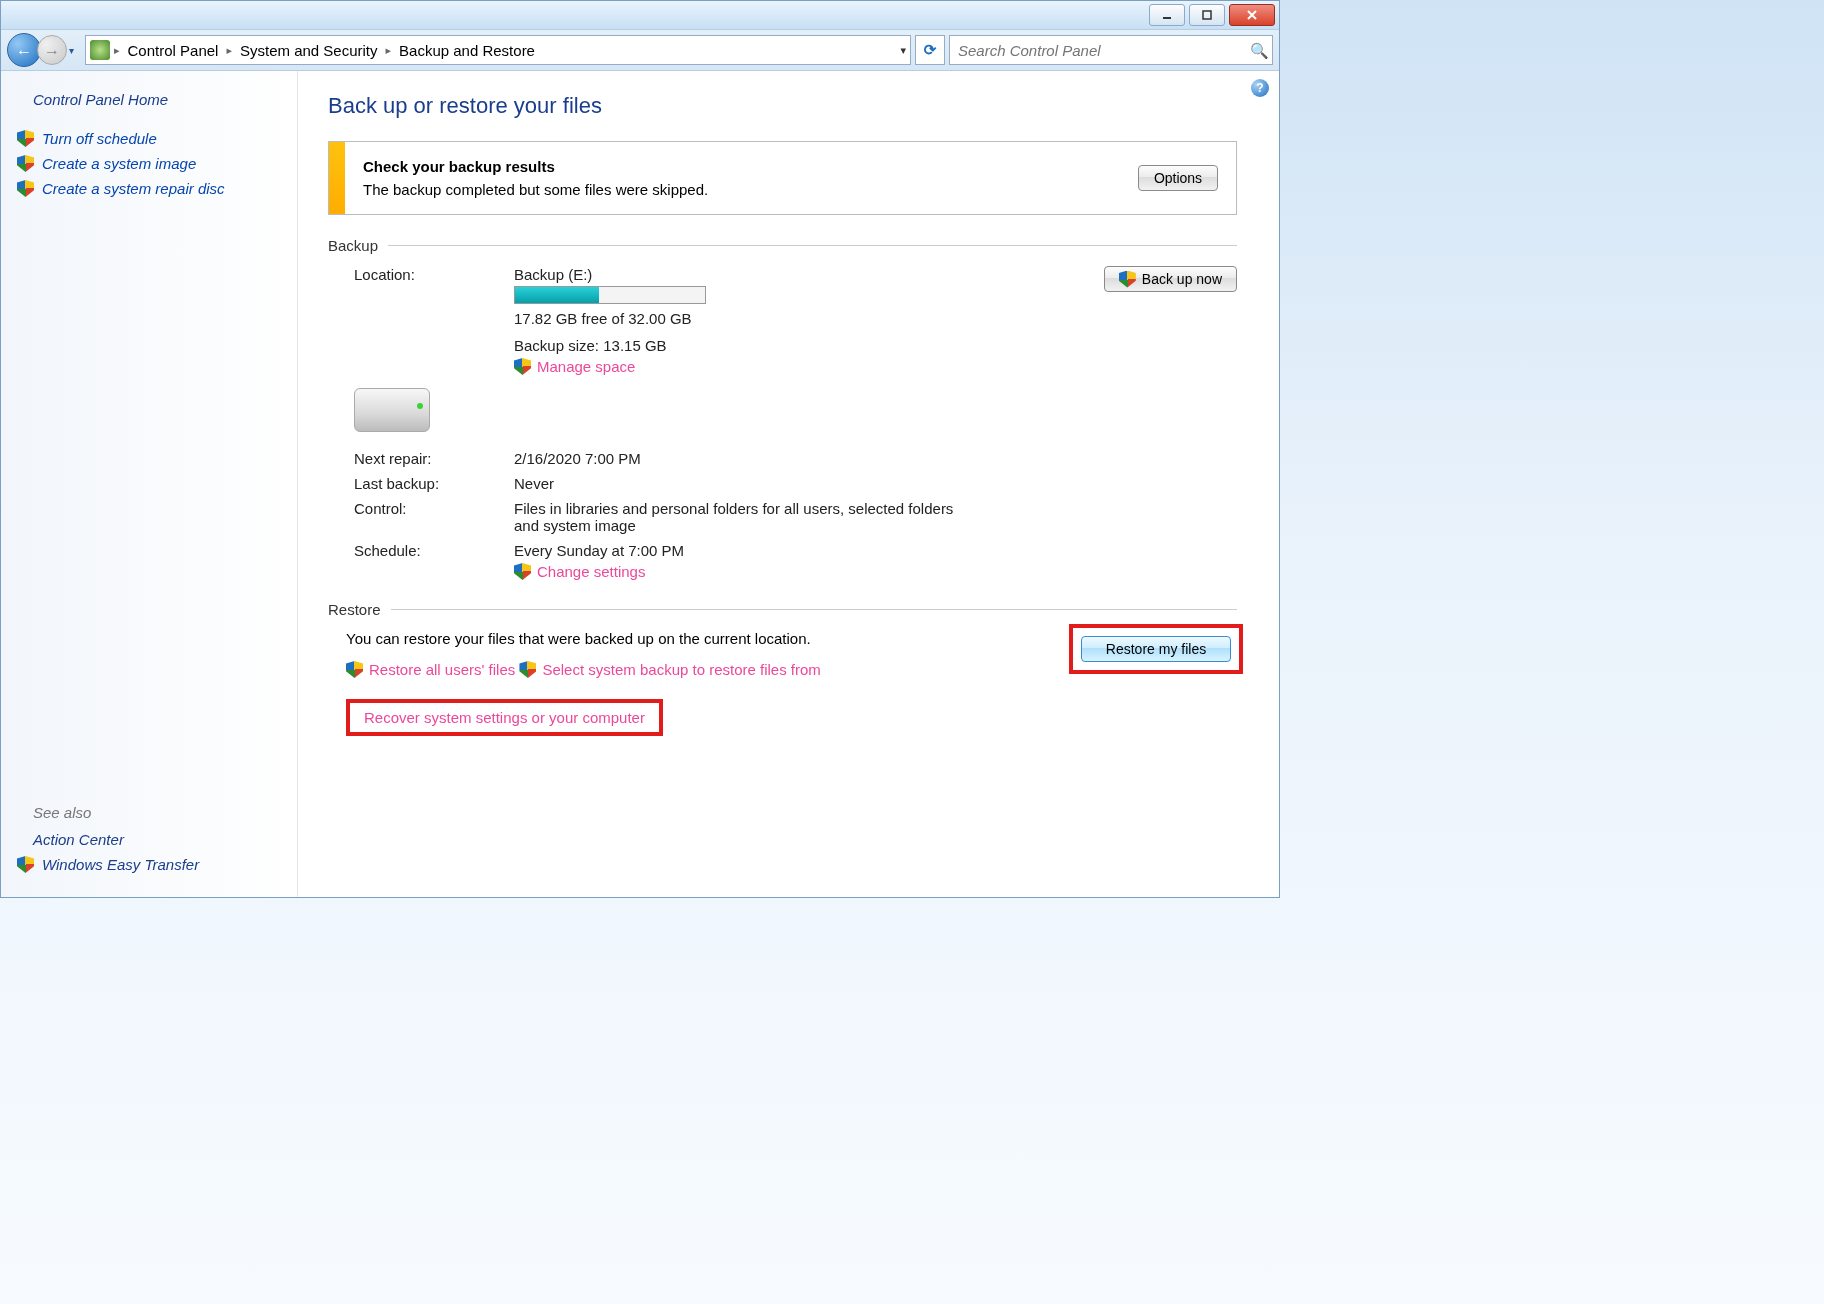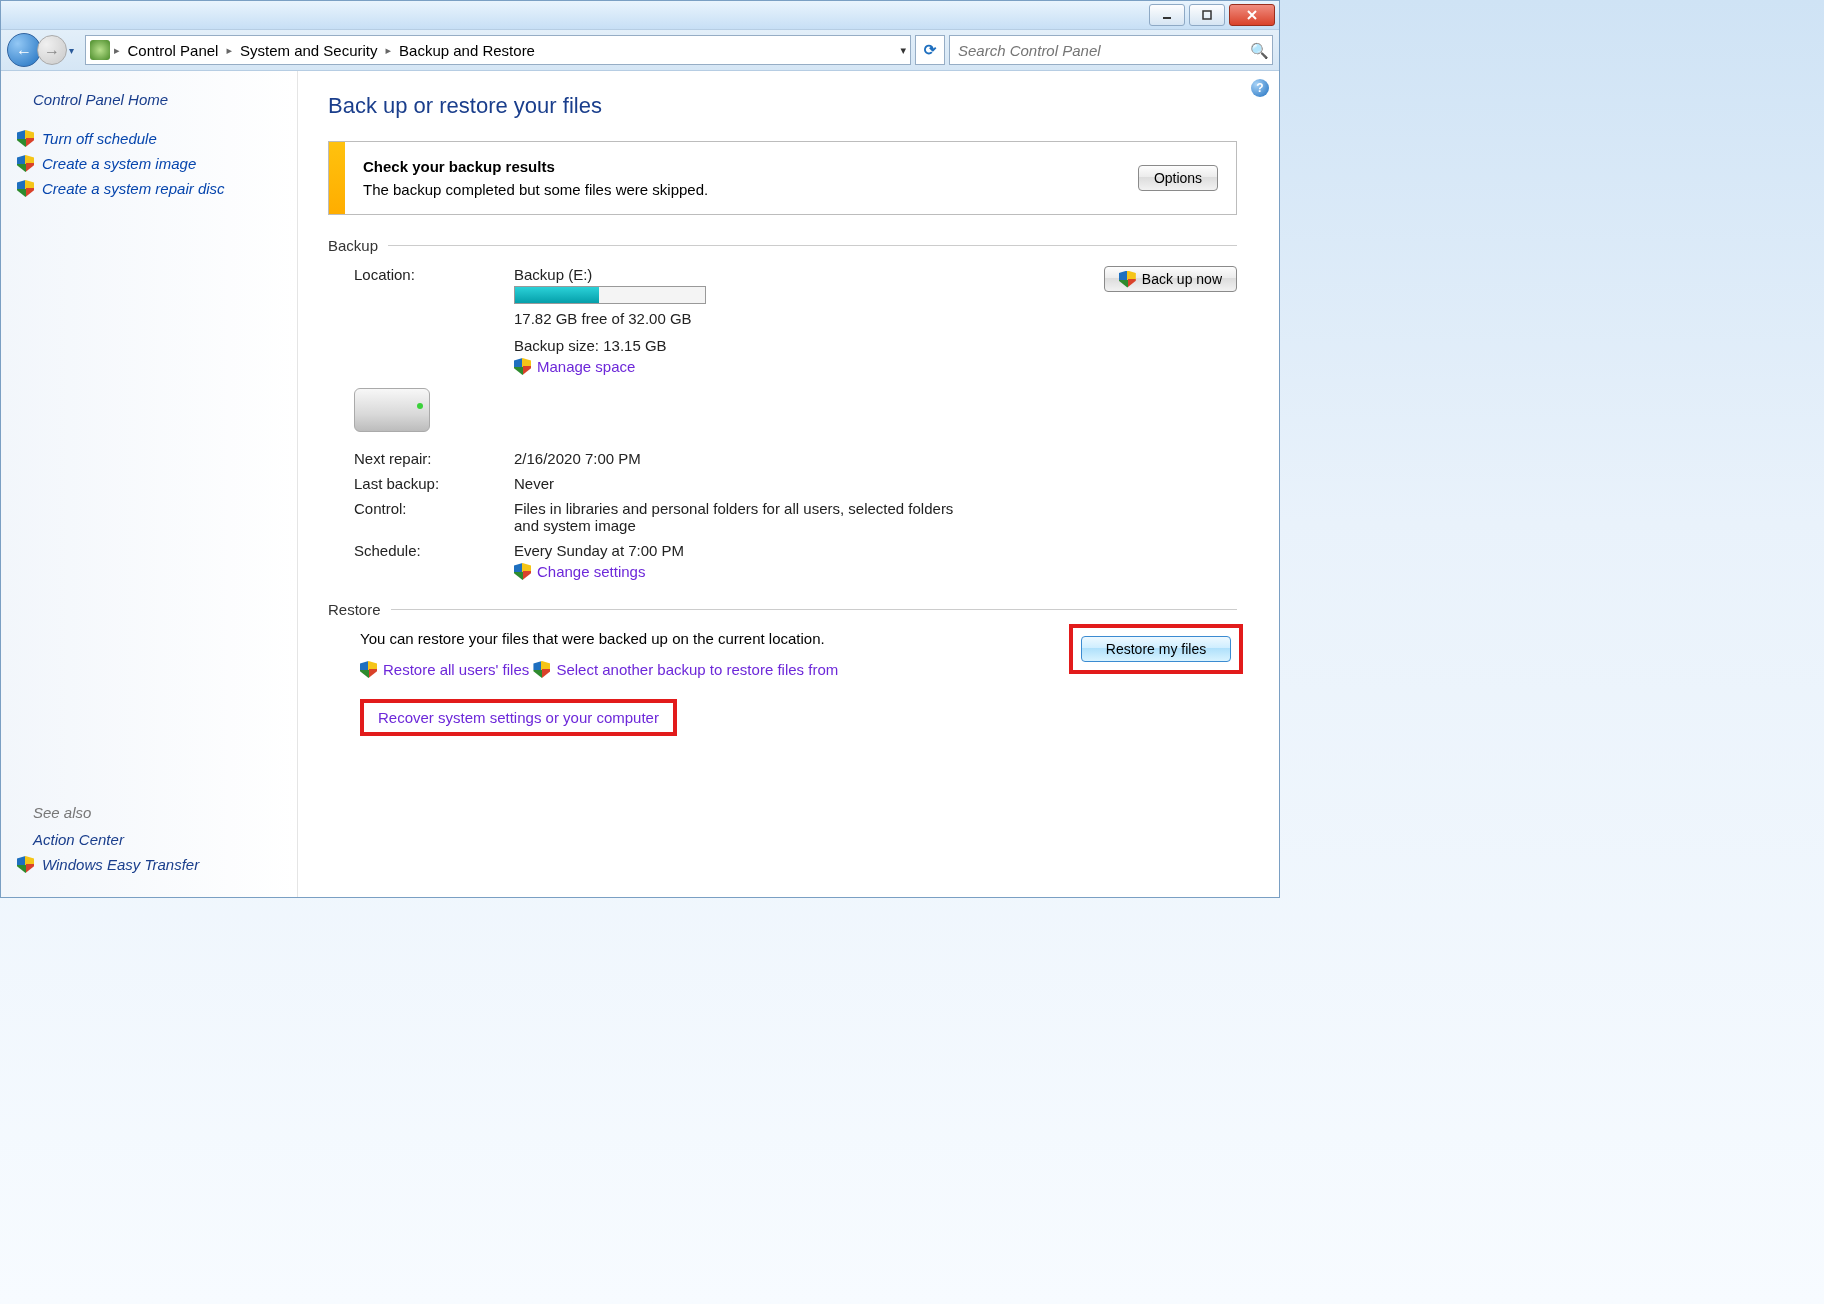--- a/index.html
+++ b/index.html
@@ -43,23 +43,23 @@
 .btn7.primary{border-color:#3b8bd1;background:linear-gradient(to bottom,#eef9ff 0%,#cfeeff 45%,#aee0fb 46%,#d9f3ff 100%);}
 .section-h{display:flex;align-items:center;gap:10px;margin:6px 0 12px 0;color:#333;}
 .section-h hr{flex:1;border:none;border-top:1px solid #ccc;margin:0;}
 .kv{display:grid;grid-template-columns:150px 1fr 200px;column-gap:10px;row-gap:4px;align-items:start;margin-left:26px;margin-bottom:18px;}
 .kv .k{color:#222;}
 .kv .v{color:#222;}
 .progressbar{width:190px;height:16px;border:1px solid #999;background:#f4f4f4;position:relative;margin:3px 0 6px 0;}
 .progressbar .fill{height:100%;background:linear-gradient(to bottom,#2bd1d8,#059faa);}
 .drive{width:74px;height:42px;background:linear-gradient(to bottom,#f7f7f7 0%,#d9d9d9 60%,#bcbcbc 100%);border:1px solid #aaa;border-radius:6px;position:relative;margin-top:6px;}
 .drive:before{content:"";position:absolute;right:6px;top:14px;width:6px;height:6px;background:#3bd13b;border-radius:50%;}
-.link{color:#6d28d9;cursor:pointer;}
+.link{color:#ec4899;cursor:pointer;}
 .iconlink{display:inline-flex;align-items:center;gap:6px;}
-.restore-row{display:flex;align-items:flex-start;margin-left:32px;gap:34px;}
+.restore-row{display:flex;align-items:flex-start;margin-left:18px;gap:34px;}
 .restore-left{flex:1;}
 .restore-left p{margin:0 0 8px 0;}
 .hl-red{outline:4px solid #e21b1b;outline-offset:2px;}
 .hl-red-box{border:4px solid #e21b1b;padding:6px 14px;display:inline-block;}
 .bc-dd{margin-left:auto;display:flex;align-items:center;gap:6px;color:#333;font-size:11px;}
 </style>
 </head>
 <body>
 
 <div class="window">
@@ -205,21 +205,21 @@
 
       <div class="restore-row">
         <div class="restore-left">
           <p>You can restore your files that were backed up on the current location.</p>
           <div class="iconlink">
               <span class="shield"></span>
               <span class="link">Restore all users' files</span>
             </div>
           <div class="iconlink" style="margin-top:6px;">
               <span class="shield"></span>
-              <span class="link">Select another backup to restore files from</span>
+              <span class="link">Select system backup to restore files from</span>
             </div>
           <div style="height:18px"></div>
           <span class="hl-red-box">
             <span class="link">Recover system settings or your computer</span>
           </span>
         </div>
         <div>
           <span class="hl-red" style="display:inline-block;padding:6px;">
             <button class="btn7 primary" style="min-width:150px;">Restore my files</button>
           </span>

